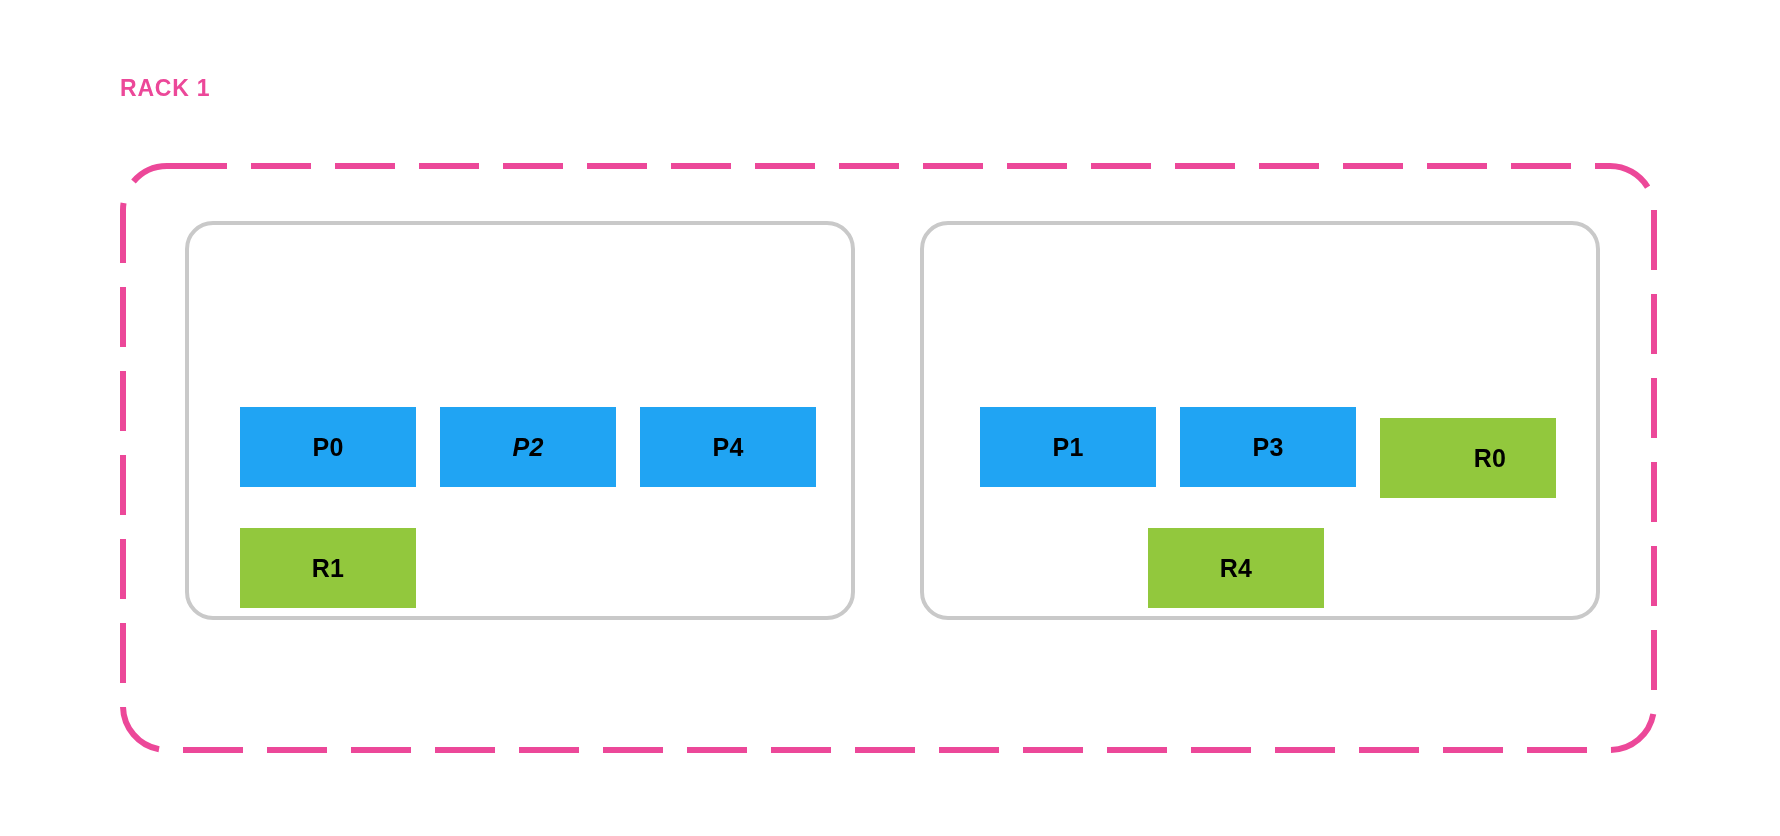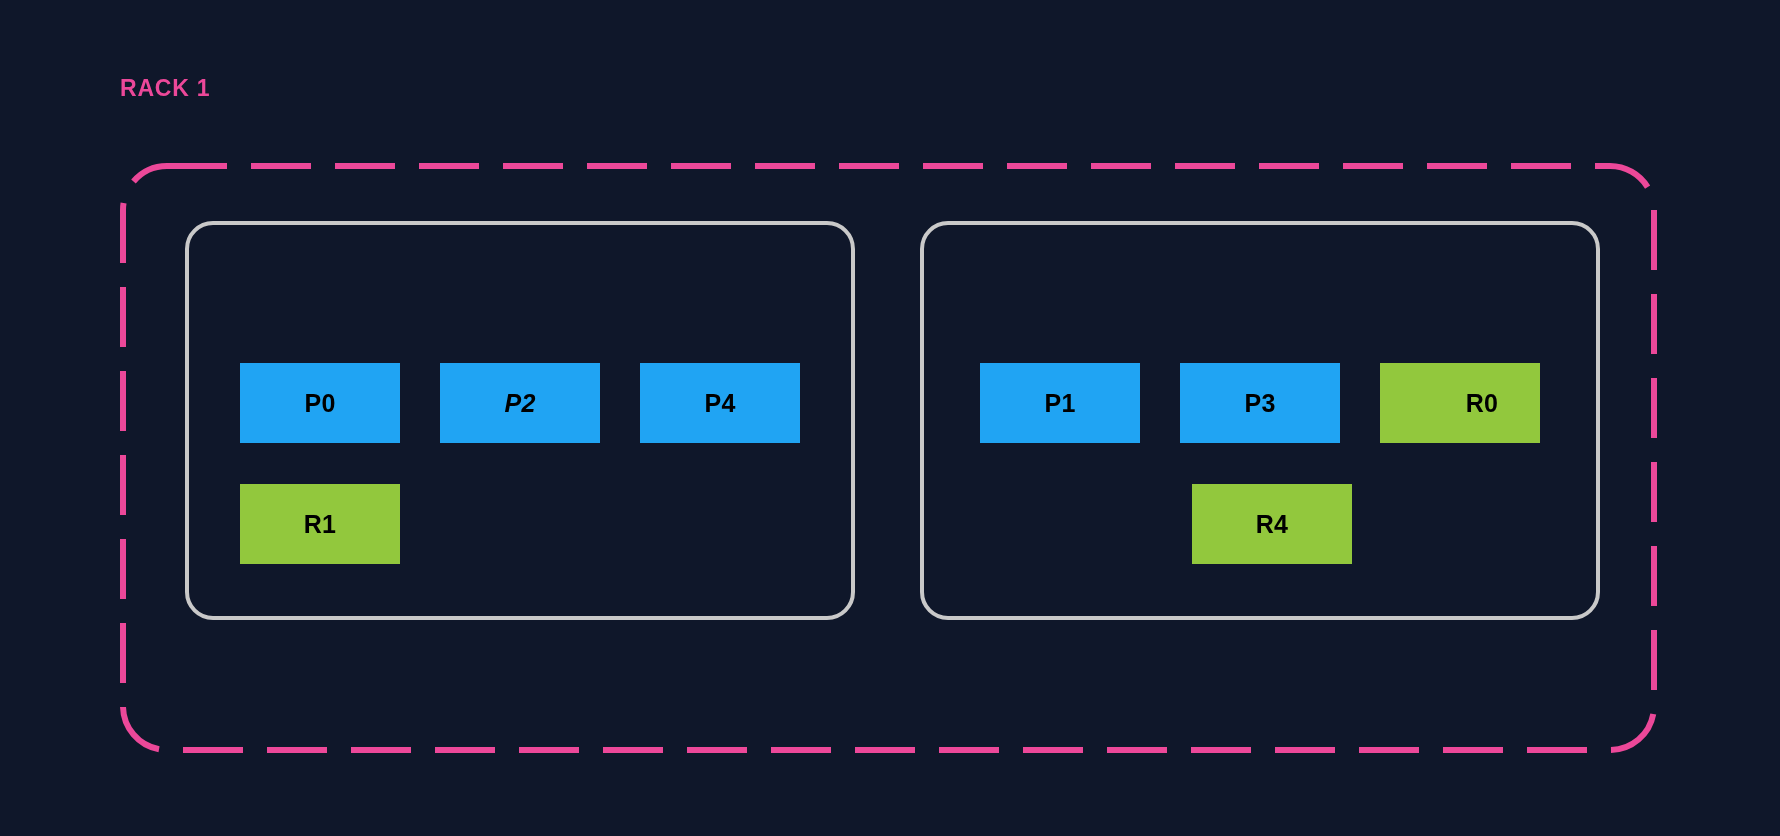--- a/index.html
+++ b/index.html
@@ -8,21 +8,21 @@
     padding: 0;
     background: #000000;
   }
   body {
     font-family: "Liberation Sans", sans-serif;
   }
   #canvas {
     position: relative;
     width: 1780px;
     height: 836px;
-    background: #0f172a;
+    background: #ffffff;
     overflow: hidden;
   }
 
   
   .rack-label {
     position: absolute;
     left: 120px;
     top: 74px;
     font-size: 23px;
     font-weight: bold;
@@ -57,30 +57,31 @@
     border: 4px solid #c9c9c9;
     border-radius: 28px;
     background: transparent;
   }
   .node-box.left  { left: 185px; top: 221px; width: 670px; height: 399px; }
   .node-box.right { left: 920px; top: 221px; width: 680px; height: 399px; }
 
   
   .block {
     position: absolute;
-    width: 160px;
+    width: 176px;
     height: 80px;
     display: flex;
     align-items: center;
     justify-content: center;
     font-size: 25px;
     font-weight: bold;
     color: #000000;
     letter-spacing: 0.3px;
     box-sizing: border-box;
+    margin-top: 44px;
   }
   .block.primary { background: #20a4f3; }
   .block.replica { background: #92c83d; }
 </style>
 </head>
 <body>
 
 <div id="canvas">
 
   <div class="rack-label">RACK 1</div>
@@ -96,17 +97,17 @@
   <div class="node-box right"></div>
 
   <div class="block primary" style="left:240px; top:363px;">P0</div>
   <div class="block primary" style="left:440px; top:363px;font-style:italic;">P2</div>
   <div class="block primary" style="left:640px; top:363px;">P4</div>
 
   <div class="block replica" style="left:240px; top:484px;text-align:right;">R1</div>
 
   <div class="block primary" style="left:980px; top:363px;">P1</div>
   <div class="block primary" style="left:1180px; top:363px;">P3</div>
-  <div class="block replica" style="left:1380px; top:363px;padding-left:44px;">R0</div>
+  <div class="block replica" style="left:1380px; top:374px;padding-left:44px;">R0</div>
 
-  <div class="block replica" style="left:1192px; top:484px;">R4</div>
+  <div class="block replica" style="left:1148px; top:484px;">R4</div>
 
 </div>
 
 </body></html>

